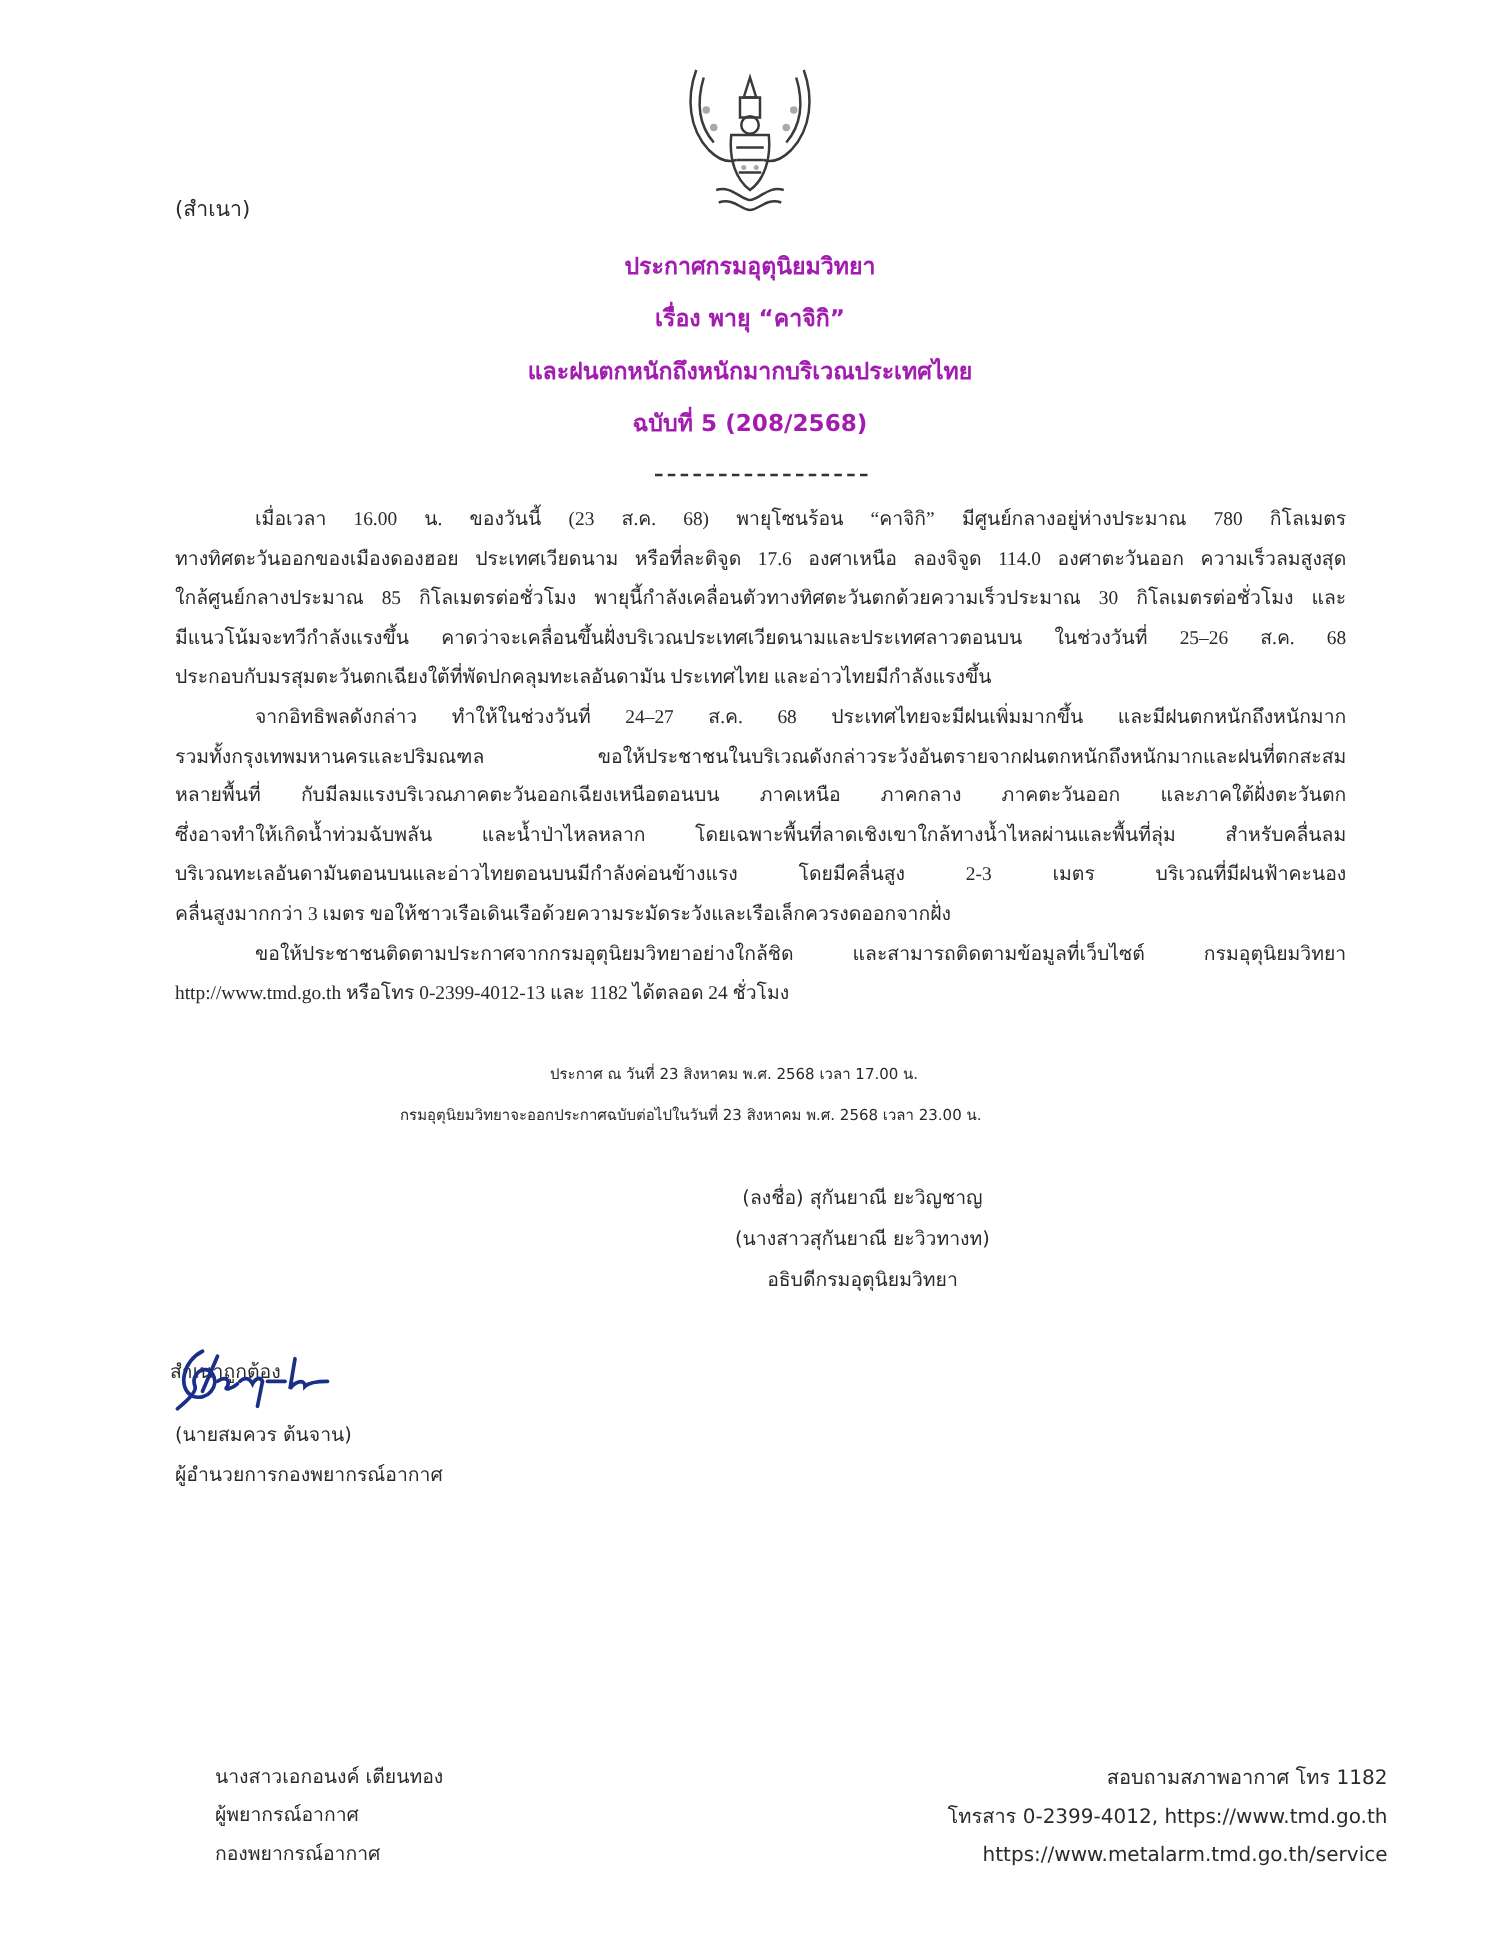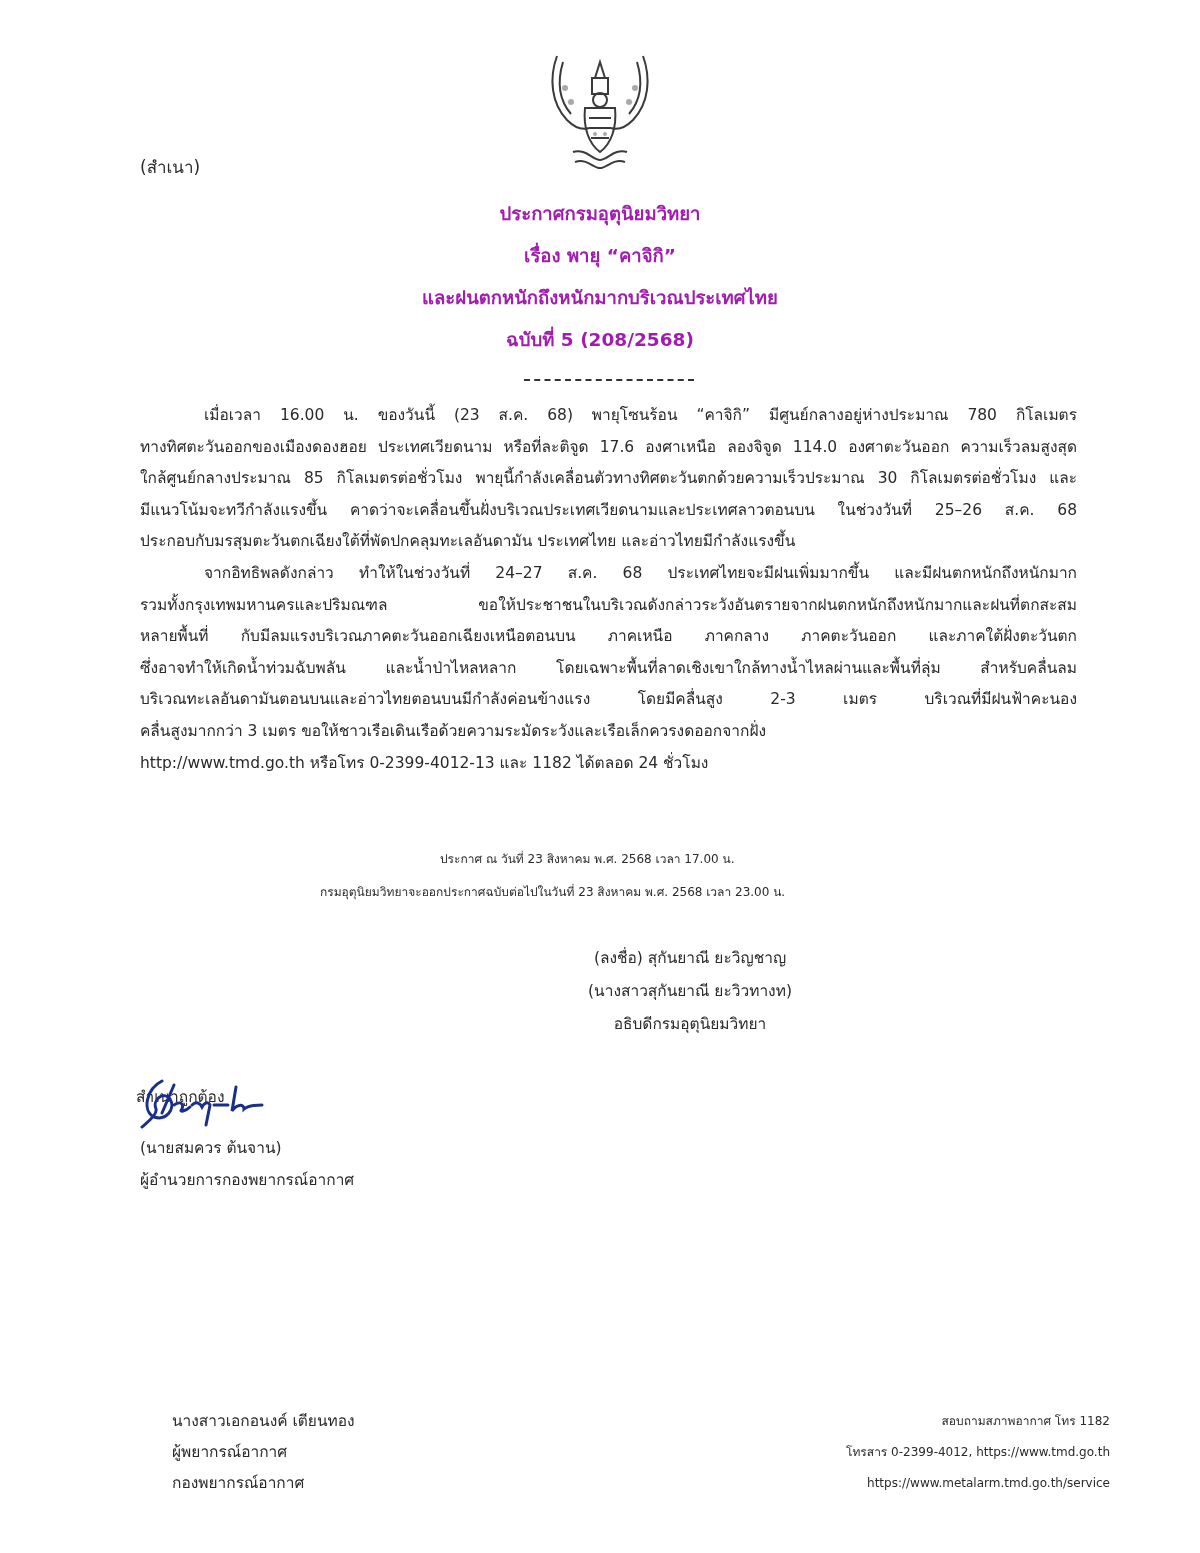--- a/index.html
+++ b/index.html
@@ -10,34 +10,34 @@
   }
   .page { position: absolute; left: 0; top: 0; width: 956px; height: 1553px; }
   .abs { position: absolute; }
   .emblem { left: 545px; top: 48px; width: 110px; height: 128px; }
   .copy-mark { left: 140px; top: 153px; font-size: 17px; }
   .title-block { left: 300px; top: 196px; width: 600px; text-align: center; }
   .title-line { font-size: 18.5px; font-weight: bold; height: 42px; line-height: 36px; color: #a21caf; }
   .rule { left: 524px; top: 379px; width: 170px; border-top: 2px dashed #333; height: 0; }
   .body-text {
     left: 140px; top: 400px; width: 937px;
-    font-size: 15.5px; line-height: 31.6px; text-align: justify;
+    font-size: 15.5px; line-height: 31.6px; text-align: justify; font-family: Liberation Serif, serif;
   }
   .body-text .line { display: block; text-indent: 0; text-align-last: justify; white-space: nowrap; }
   .body-text .first { padding-left: 64px; }
   .body-text .last { text-align-last: left; }
   .announce { left: 300px; top: 843px; width: 740px; font-size: 12px; line-height: 33px; }
   .announce .a1 { padding-left: 140px; }
   .announce .a2 { padding-left: 20px; }
   .signatory { left: 500px; top: 942px; width: 380px; text-align: center; font-size: 15.5px; line-height: 33px; }
   .certify { left: 136px; top: 1046px; font-size: 15.5px; line-height: 30px; margin-top: 36px; }
   .sig-img { left: 140px; top: 1075px; width: 125px; height: 55px; }
   .certify-name { left: 140px; top: 1132px; font-size: 15.5px; line-height: 32px; }
   .footer-left { left: 140px; top: 1406px; font-size: 15.5px; line-height: 31px; margin-left: 32px; }
-  .footer-right { left: 700px; top: 1406px; width: 410px; text-align: right; font-size: 12px; line-height: 31px; }
+  .footer-right { left: 700px; top: 1406px; width: 410px; text-align: right; font-size: 16px; line-height: 31px; }
   .line-block { display: block; white-space: nowrap; }
 </style>
 </head>
 <body>
 
 <div class="page">
 
   <div class="abs emblem">
     <svg width="110" height="128" viewBox="0 0 110 128">
       <g fill="none" stroke="#3a3a3a" stroke-width="2">
@@ -88,20 +88,21 @@
     </div>
     <div>
       <span class="line first">จากอิทธิพลดังกล่าว ทำให้ในช่วงวันที่ 24–27 ส.ค. 68 ประเทศไทยจะมีฝนเพิ่มมากขึ้น และมีฝนตกหนักถึงหนักมาก</span>
       <span class="line">รวมทั้งกรุงเทพมหานครและปริมณฑล ขอให้ประชาชนในบริเวณดังกล่าวระวังอันตรายจากฝนตกหนักถึงหนักมากและฝนที่ตกสะสม</span>
       <span class="line">หลายพื้นที่ กับมีลมแรงบริเวณภาคตะวันออกเฉียงเหนือตอนบน ภาคเหนือ ภาคกลาง ภาคตะวันออก และภาคใต้ฝั่งตะวันตก</span>
       <span class="line">ซึ่งอาจทำให้เกิดน้ำท่วมฉับพลัน และน้ำป่าไหลหลาก โดยเฉพาะพื้นที่ลาดเชิงเขาใกล้ทางน้ำไหลผ่านและพื้นที่ลุ่ม สำหรับคลื่นลม</span>
       <span class="line">บริเวณทะเลอันดามันตอนบนและอ่าวไทยตอนบนมีกำลังค่อนข้างแรง โดยมีคลื่นสูง 2-3 เมตร บริเวณที่มีฝนฟ้าคะนอง</span>
       <span class="line last">คลื่นสูงมากกว่า 3 เมตร ขอให้ชาวเรือเดินเรือด้วยความระมัดระวังและเรือเล็กควรงดออกจากฝั่ง</span>
     </div>
     <div>
+      <span class="line first">ขอให้ประชาชนติดตามประกาศจากกรมอุตุนิยมวิทยาอย่างใกล้ชิด และสามารถติดตามข้อมูลที่เว็บไซต์ กรมอุตุนิยมวิทยา</span>
       <span class="line last">http://www.tmd.go.th หรือโทร 0-2399-4012-13 และ 1182 ได้ตลอด 24 ชั่วโมง</span>
     </div>
   </div>
 
   <div class="abs announce">
     <span class="line-block a1">ประกาศ ณ วันที่ 23 สิงหาคม พ.ศ. 2568 เวลา 17.00 น.</span>
     <span class="line-block a2">กรมอุตุนิยมวิทยาจะออกประกาศฉบับต่อไปในวันที่ 23 สิงหาคม พ.ศ. 2568 เวลา 23.00 น.</span>
   </div>
 
   <div class="abs signatory">

